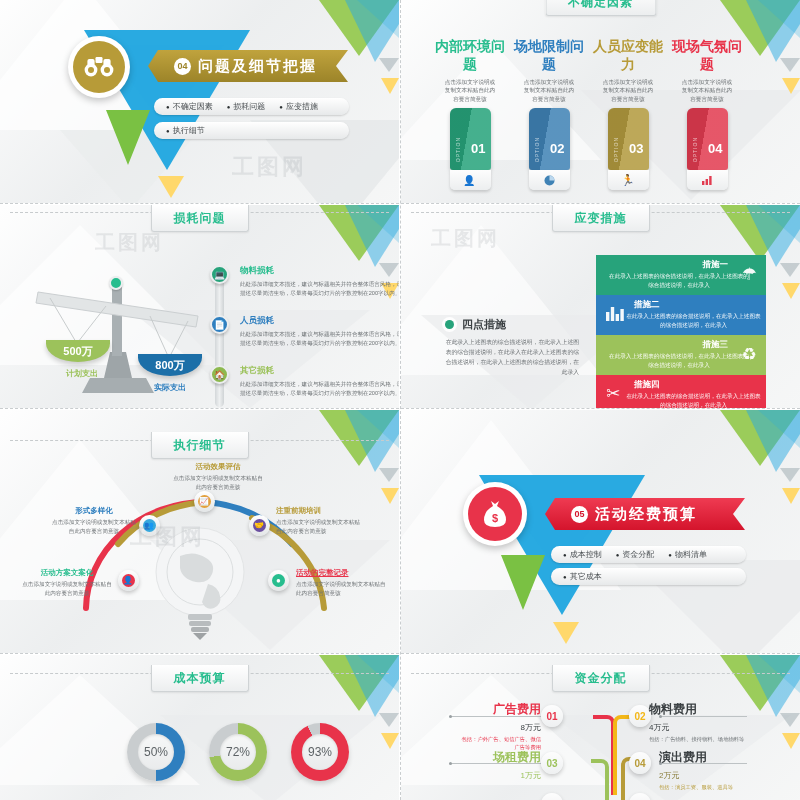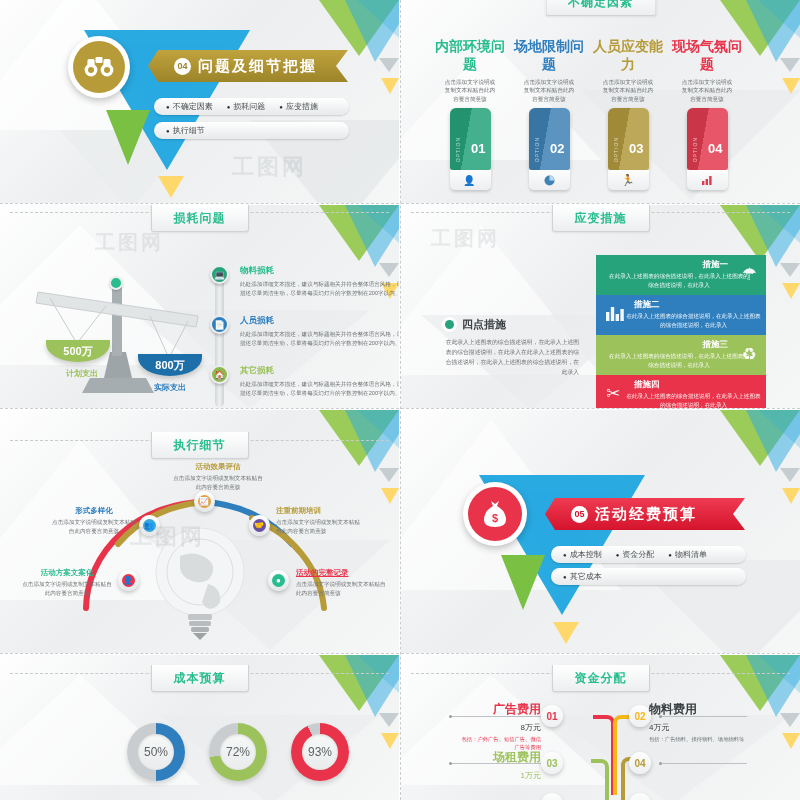--- a/index.html
+++ b/index.html
@@ -569,20 +569,25 @@
     <div class="fline" style="left:258px;top:61px;width:88px;"></div>
     <div class="fnum" style="left:228px;top:50px;color:#f3b718;">02</div>
     <div class="fitem" style="left:248px;top:46px;width:100px;">
       <div class="fh" style="color:#3b4043;">物料费用</div>
       <div class="fv" style="color:#3b4043;">4万元</div>
       <div class="fd" style="color:#6d7275;">包括：广告物料、接待物料、场地物料等</div>
     </div>
 
     <div class="fline" style="left:258px;top:108px;width:88px;"></div>
     <div class="fnum" style="left:228px;top:97px;color:#b79b38;">04</div>
+    <div class="fitem" style="left:258px;top:94px;width:100px;">
+      <div class="fh" style="color:#3b4043;">演出费用</div>
+      <div class="fv" style="color:#8a7e3c;">2万元</div>
+      <div class="fd" style="color:#b79b38;">包括：演员工资、服装、道具等</div>
+    </div>
 
     <div class="fnum" style="left:228px;top:138px;color:#2f7fbf;">06</div>
   </div>
 
   <div class="hsep" style="top:203px;"></div>
   <div class="hsep" style="top:408px;"></div>
   <div class="hsep" style="top:653px;"></div>
   <div class="vsep" style="left:400px;"></div>
 
 </div>

